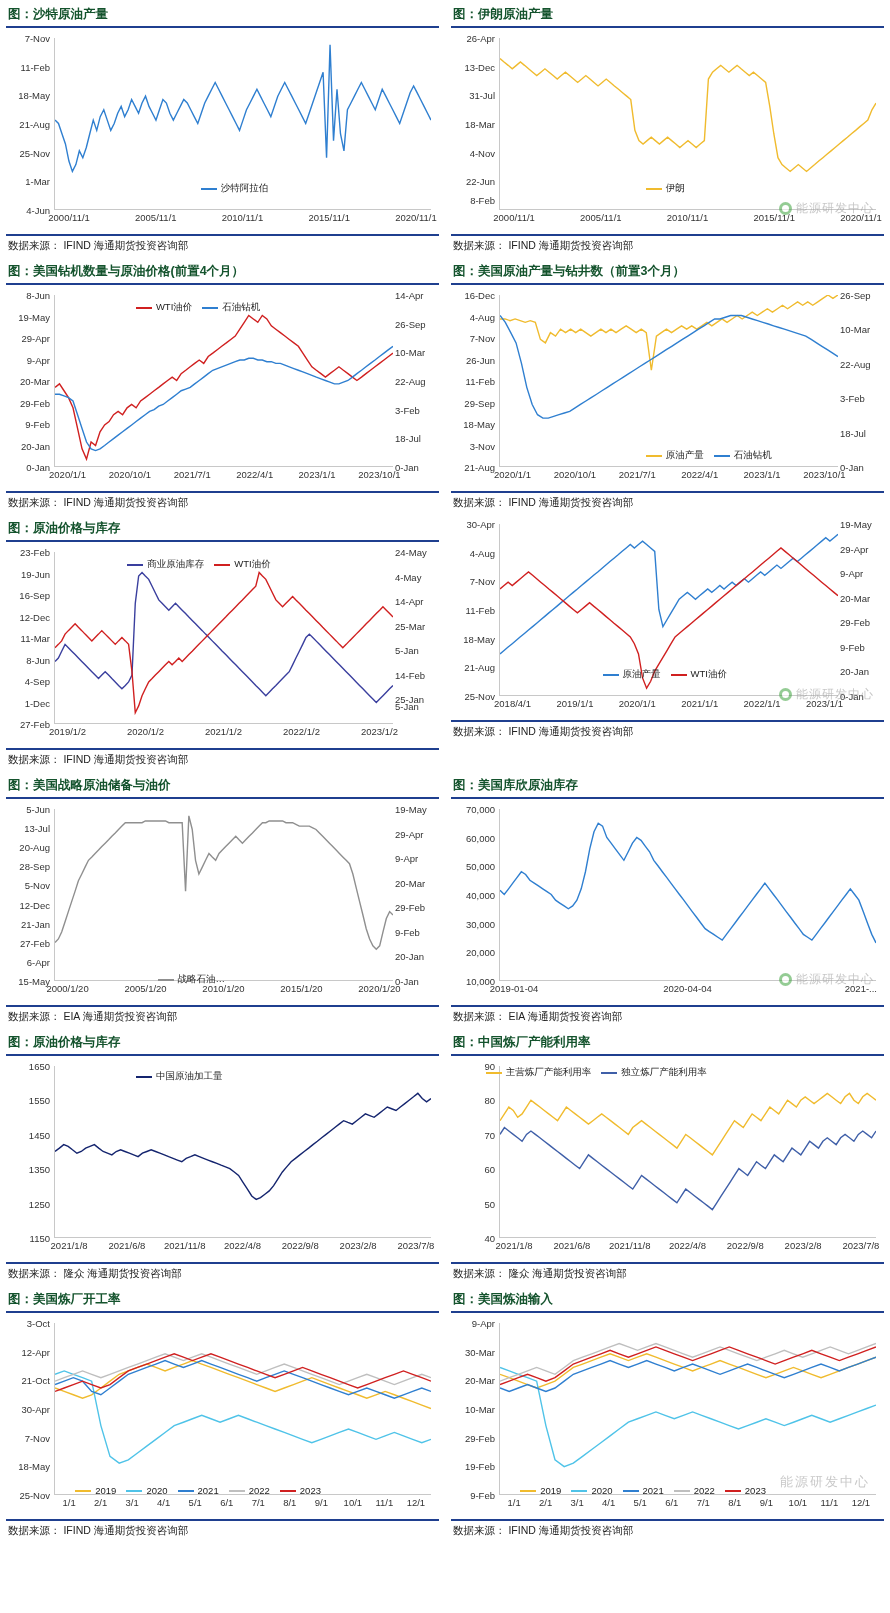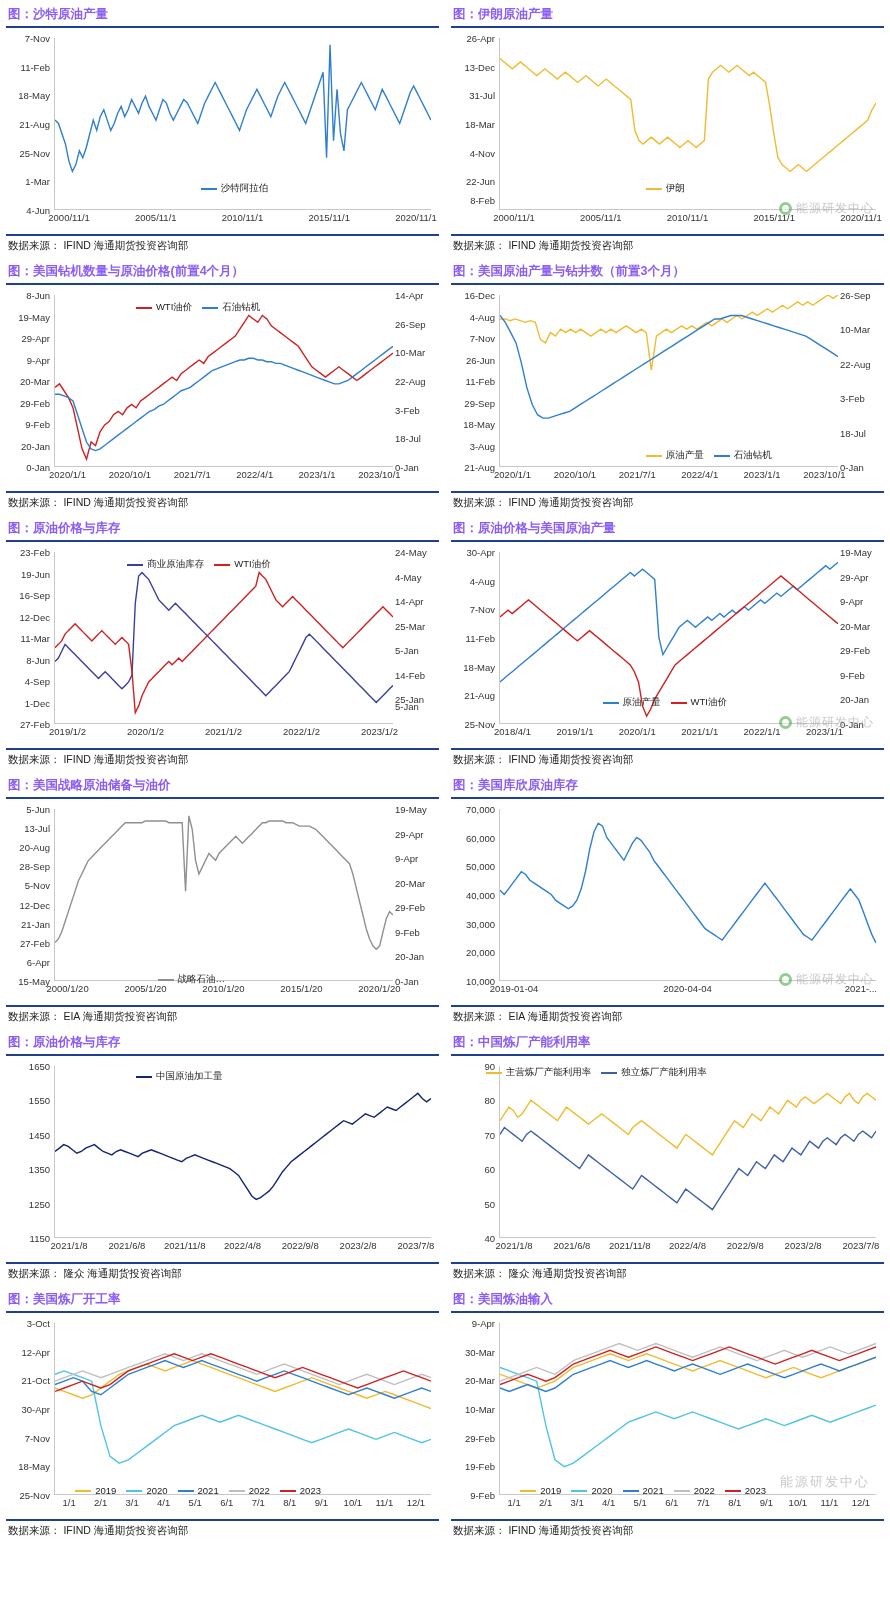--- a/index.html
+++ b/index.html
@@ -1,20 +1,20 @@
 <!DOCTYPE html>
 <html><head>
 <meta charset="utf-8">
 <style>
   html,body{margin:0;padding:0;background:#ffffff;}
   body{width:890px;font-family:"Liberation Sans","DejaVu Sans",sans-serif;color:#1a1a1a;}
   .page{width:890px;position:relative;}
   .grid{display:grid;grid-template-columns:445px 445px;}
   .cell{box-sizing:border-box;padding:0 6px 0 6px;position:relative;}
-  .chart-title{font-size:12.5px;font-weight:bold;color:#8b5cf6;padding:6px 2px 3px 2px;border-bottom:2px solid #1f3f8f;}
+  .chart-title{font-size:12.5px;font-weight:bold;color:#14532d;padding:6px 2px 3px 2px;border-bottom:2px solid #1f3f8f;}
   .chart-box{position:relative;height:200px;margin-top:4px;}
   .src{font-size:10.5px;color:#222;border-top:2px solid #1f3f8f;padding:3px 2px 4px 2px;margin-top:2px;}
   .ylabels{position:absolute;left:0;top:0;width:46px;height:100%;}
   .ylabels span{position:absolute;right:2px;font-size:9.5px;color:#333;white-space:nowrap;transform:translateY(-50%);}
   .ylabels.right{left:auto;right:0;width:46px;}
   .ylabels.right span{left:2px;right:auto;text-align:left;}
   .plot{position:absolute;top:6px;bottom:22px;left:48px;right:8px;border-left:1px solid #c8c8c8;border-bottom:1px solid #c8c8c8;}
   .plot.dual{right:46px;}
   .plot svg{width:100%;height:100%;display:block;}
   .xlabels{position:absolute;left:48px;right:8px;bottom:2px;height:18px;}
@@ -158,21 +158,21 @@
         <div class="chart-title">图：美国原油产量与钻井数（前置3个月）</div>
         <div class="chart-box">
           <div class="ylabels">
             <span style="top: 6px;">16-Dec</span>
             <span style="top: 27.5px;">4-Aug</span>
             <span style="top: 49px;">7-Nov</span>
             <span style="top: 70.5px;">26-Jun</span>
             <span style="top: 92px;">11-Feb</span>
             <span style="top: 113.5px;">29-Sep</span>
             <span style="top: 135px;">18-May</span>
-            <span style="top: 156.5px;">3-Aug</span>
+            <span style="top: 156.5px;">3-Nov</span>
             <span style="top: 178px;">21-Aug</span>
           </div>
           <div class="ylabels right">
             <span style="top: 6px;">26-Sep</span>
             <span style="top: 40.4px;">10-Mar</span>
             <span style="top: 74.8px;">22-Aug</span>
             <span style="top: 109.2px;">3-Feb</span>
             <span style="top: 143.6px;">18-Jul</span>
             <span style="top: 178px;">0-Jan</span>
           </div>
@@ -247,21 +247,20 @@
             </div>
             <div class="it">
               <span class="sw" style="background: rgb(208, 32, 32);"></span>
               <span>WTI油价</span>
             </div>
           </div>
         </div>
         <div class="src">数据来源：  IFIND   海通期货投资咨询部</div>
       </div>
       <div class="cell">
-        <div class="chart-title">图：原油价格与美国原油产量</div>
         <div class="chart-box">
           <div class="ylabels">
             <span style="top: 6px;">30-Apr</span>
             <span style="top: 34.6667px;">4-Aug</span>
             <span style="top: 63.3333px;">7-Nov</span>
             <span style="top: 92px;">11-Feb</span>
             <span style="top: 120.667px;">18-May</span>
             <span style="top: 149.333px;">21-Aug</span>
             <span style="top: 178px;">25-Nov</span>
           </div>

